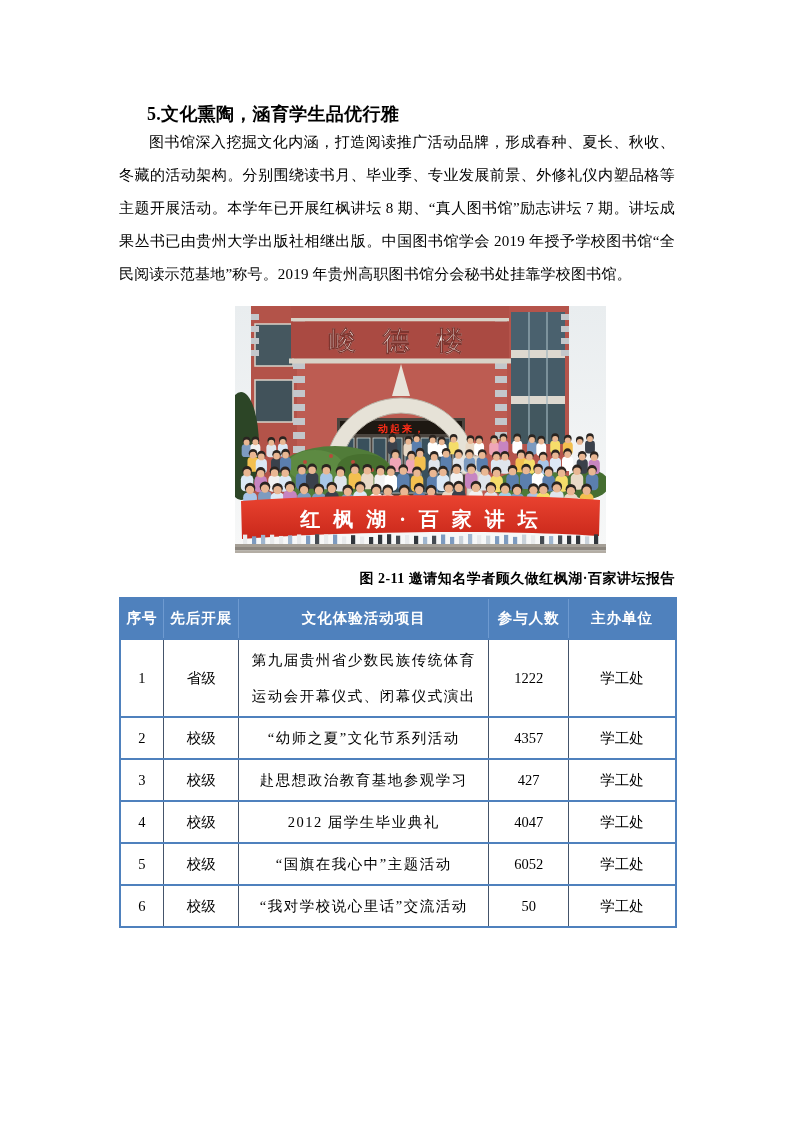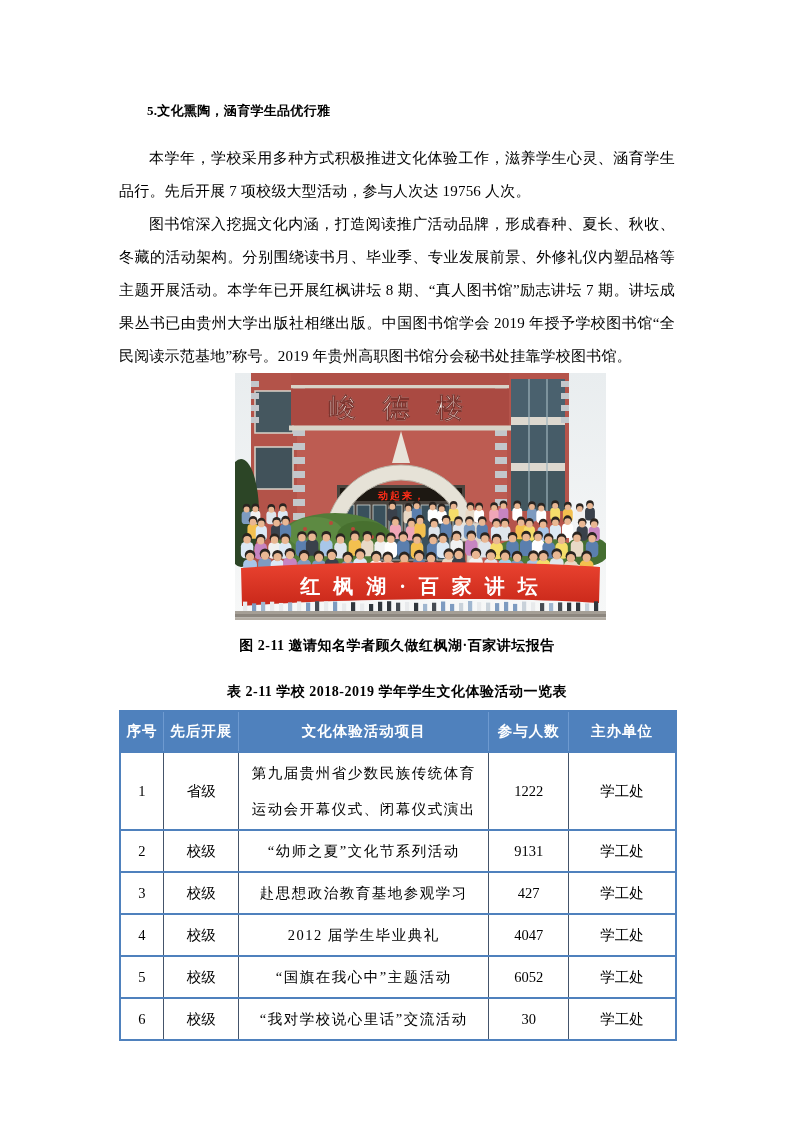--- a/index.html
+++ b/index.html
@@ -4,33 +4,33 @@
 <style>
   html,body{margin:0;padding:0;background:#e9e9e9;}
   .page{
     width:793px;height:1122px;margin:0 auto;background:#ffffff;
     position:relative;overflow:hidden;color:#000;
     font-family:"Liberation Serif","DejaVu Serif",serif;
   }
   .content{position:absolute;left:119px;top:0;width:556px;}
   .heading{
     margin:102px 0 0 0;padding-left:28px;
-    font-size:13px;font-weight:bold;letter-spacing:.3px;
+    font-size:18px;font-weight:bold;letter-spacing:.3px;
   }
   .para{
     margin:0;font-size:15px;line-height:33px;
     text-align:justify;text-indent:2em;letter-spacing:.2px;
   }
   .para-first{margin-top:22px;}
   .photo-wrap{
-    margin-left:116px;width:371px;height:247px;
+    margin-top:15px;margin-left:116px;width:371px;height:247px;
   }
   .photo-wrap svg{display:block;width:371px;height:247px;}
   .fig-caption{
-    margin:17px 0 0 0;text-align:center;font-weight:bold;font-size:14px;letter-spacing:.5px;
+    margin:17px 0 0 0;text-align:right;font-weight:bold;font-size:14px;letter-spacing:.5px;
   }
   .tbl-caption{
     margin:28px 0 0 0;text-align:center;font-weight:bold;font-size:14px;letter-spacing:.5px;
   }
   table.activity{
     margin-top:9px;width:558px;border-collapse:collapse;table-layout:fixed;
   }
   table.activity{border:2px solid #4f81bd;}
   table.activity th{
     background:#4f81bd;color:#ffffff;font-weight:bold;font-size:14.5px;
@@ -52,21 +52,20 @@
   }
 </style>
 </head>
 <body>
 
 <div class="page">
   <div class="content">
 
     <h1 class="heading">5.文化熏陶，涵育学生品优行雅</h1>
 
-    <p class="para para-first">本学年，学校采用多种方式积极推进文化体验工作，滋养学生心灵、涵育学生品行。先后开展 7 项校级大型活动，参与人次达 19756 人次。</p>
     <p class="para">图书馆深入挖掘文化内涵，打造阅读推广活动品牌，形成春种、夏长、秋收、冬藏的活动架构。分别围绕读书月、毕业季、专业发展前景、外修礼仪内塑品格等主题开展活动。本学年已开展红枫讲坛 8 期、“真人图书馆”励志讲坛 7 期。讲坛成果丛书已由贵州大学出版社相继出版。中国图书馆学会 2019 年授予学校图书馆“全民阅读示范基地”称号。2019 年贵州高职图书馆分会秘书处挂靠学校图书馆。</p>
 
     <div class="photo-wrap">
       <svg viewBox="0 0 371 247" xmlns="http://www.w3.org/2000/svg">
         <defs>
           <linearGradient id="sky" x1="0" y1="0" x2="0" y2="1">
             <stop offset="0" stop-color="#e9edef"></stop>
               <stop offset="1" stop-color="#f7f8f8"></stop>
           </linearGradient>
           <linearGradient id="bannerG" x1="0" y1="0" x2="0" y2="1">
@@ -502,21 +501,20 @@
         <g>
           <rect x="0" y="238" width="371" height="3" fill="#a59f96"></rect>
           <rect x="0" y="241" width="371" height="3.5" fill="#8c867e"></rect>
           <rect x="0" y="244.5" width="371" height="2.5" fill="#b3ada4"></rect>
         </g>
       </svg>
     </div>
 
     <p class="fig-caption">图 2-11  邀请知名学者顾久做红枫湖·百家讲坛报告</p>
 
-    <p class="tbl-caption">表 2-11  学校 2018-2019 学年学生文化体验活动一览表</p>
 
     <table class="activity">
       <colgroup>
         <col style="width:7.8%">
           <col style="width:13.6%">
           <col style="width:44.9%">
         <col style="width:14.4%">
           <col style="width:19.3%">
       </colgroup>
       <thead>
@@ -534,21 +532,21 @@
             <td>省级</td>
             <td class="project-cell">第九届贵州省少数民族传统体育
 运动会开幕仪式、闭幕仪式演出</td>
             <td>1222</td>
             <td>学工处</td>
           </tr>
           <tr>
             <td>2</td>
             <td>校级</td>
             <td class="project-cell">“幼师之夏”文化节系列活动</td>
-            <td>9131</td>
+            <td>4357</td>
             <td>学工处</td>
           </tr>
           <tr>
             <td>3</td>
             <td>校级</td>
             <td class="project-cell">赴思想政治教育基地参观学习</td>
             <td>427</td>
             <td>学工处</td>
           </tr>
           <tr>
@@ -562,20 +560,20 @@
             <td>5</td>
             <td>校级</td>
             <td class="project-cell">“国旗在我心中”主题活动</td>
             <td>6052</td>
             <td>学工处</td>
           </tr>
           <tr>
             <td>6</td>
             <td>校级</td>
             <td class="project-cell">“我对学校说心里话”交流活动</td>
-            <td>30</td>
+            <td>50</td>
             <td>学工处</td>
           </tr>
         </tbody>
     </table>
   </div>
 
 </div>
 
 </body></html>

